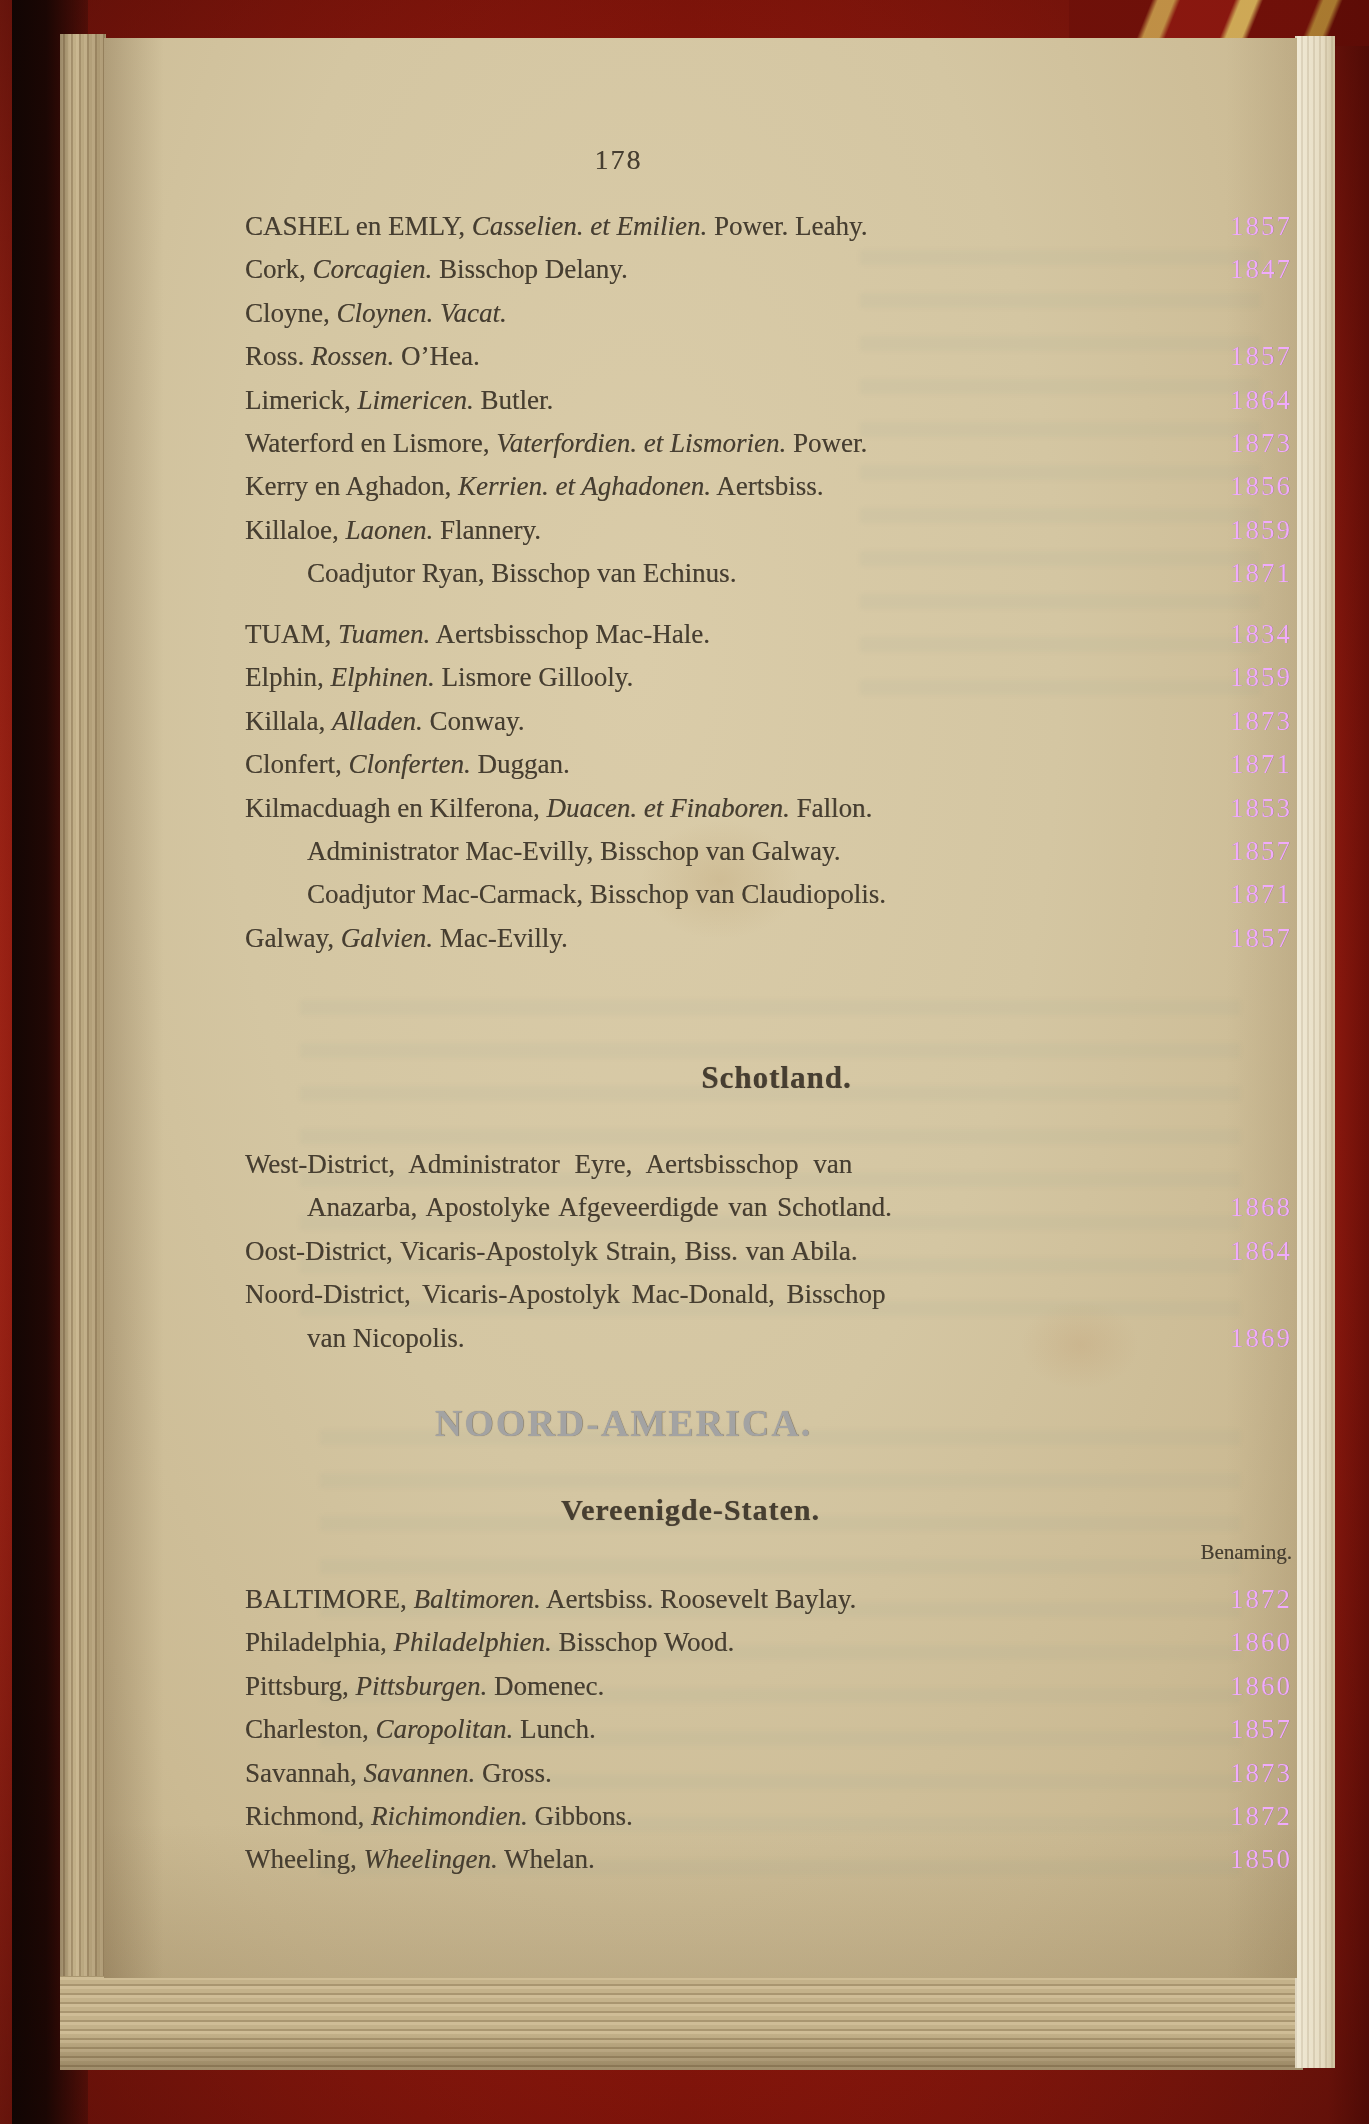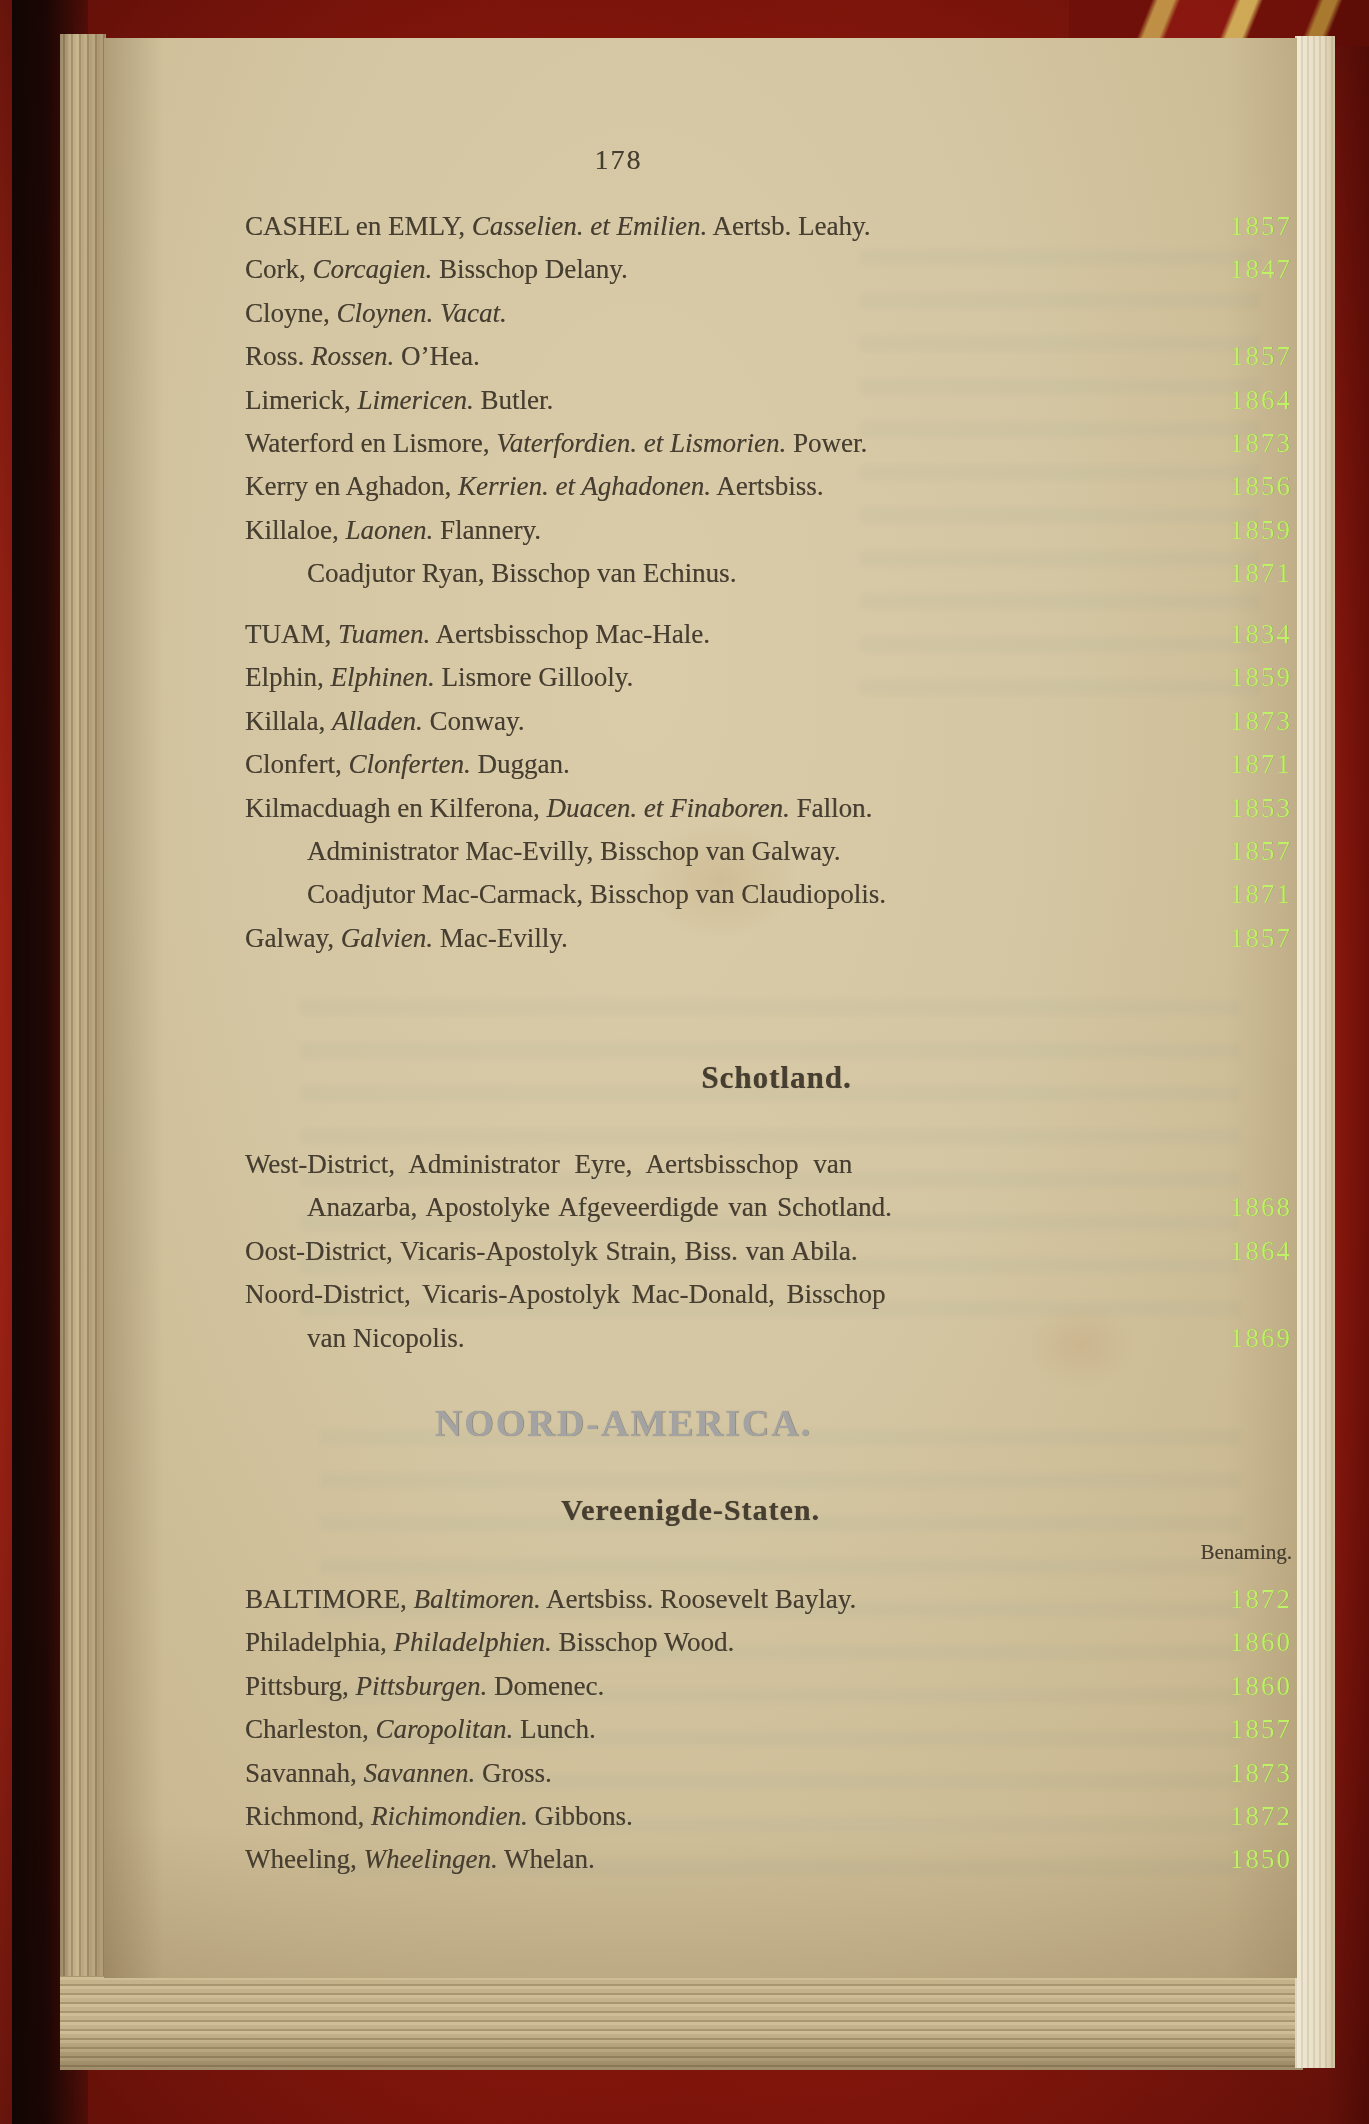--- a/index.html
+++ b/index.html
@@ -45,21 +45,21 @@
     color:#463e31;}
   .pagenum{position:absolute;top:142px;left:0;width:100%;text-align:center;
     transform:translateX(-150px);font-size:28px;line-height:36px;letter-spacing:2px;
     text-shadow:.3px .3px .6px rgba(70,58,40,.55);}
   .grp{position:absolute;left:0;right:0;}
   .row{display:flex;height:43.4px;line-height:43.4px;white-space:nowrap;
     font-size:27px;text-shadow:.3px .3px .6px rgba(70,58,40,.5);}
   .rtext{flex:1;overflow:hidden;}
   .row.ind .rtext{padding-left:62px;}
   .it{font-style:italic;}
-  .year{min-width:95px;text-align:right;letter-spacing:2px;color:#bef264;}
+  .year{min-width:95px;text-align:right;letter-spacing:2px;color:#f0abfc;}
   .h-schotland{position:absolute;top:1058px;left:0;width:100%;text-align:center;
     font-weight:700;font-size:31px;line-height:40px;letter-spacing:1px;transform:translateX(8px);
     text-shadow:.4px .4px .7px rgba(60,48,32,.6);}
   .h-na{position:absolute;top:1400px;left:0;width:100%;text-align:center;
     font-weight:700;font-size:38px;line-height:46px;letter-spacing:2px;transform:translateX(-145px);
     color:#a3a3a3;text-shadow:.4px .4px .8px rgba(60,48,32,.55);}
   .h-vs{position:absolute;top:1490px;left:0;width:100%;text-align:center;
     font-weight:700;font-size:30px;line-height:40px;letter-spacing:1px;transform:translateX(-78px);
     text-shadow:.4px .4px .7px rgba(60,48,32,.6);}
   .benaming{position:absolute;top:1539px;right:0;font-size:21px;line-height:26px;
@@ -85,21 +85,21 @@
 <div class="ghost" style="left:300px;top:1000px;width:940px;height:340px;"></div>
 <div class="ghost" style="left:320px;top:1430px;width:920px;height:470px;"></div>
 <div class="stain" style="left:640px;top:820px;width:160px;height:120px;background:radial-gradient(ellipse,rgba(160,120,60,.16),rgba(0,0,0,0) 70%);"></div>
 <div class="stain" style="left:1020px;top:1300px;width:120px;height:90px;background:radial-gradient(ellipse,rgba(170,110,60,.13),rgba(0,0,0,0) 70%);"></div>
 
 <div class="text-block">
   <div class="pagenum">178</div>
 
   <div class="grp" id="g-ireland-a">
       <div class="row">
-        <span class="rtext"><span class="rm">CASHEL en EMLY, </span><span class="it">Casselien. et Emilien.</span><span class="rm"> Aertsb. Leahy.</span></span>
+        <span class="rtext"><span class="rm">CASHEL en EMLY, </span><span class="it">Casselien. et Emilien.</span><span class="rm"> Power. Leahy.</span></span>
         <span class="year">1857</span>
       </div>
       <div class="row">
         <span class="rtext"><span class="rm">Cork, </span><span class="it">Corcagien.</span><span class="rm"> Bisschop Delany.</span></span>
         <span class="year">1847</span>
       </div>
       <div class="row">
         <span class="rtext"><span class="rm">Cloyne, </span><span class="it">Cloynen. Vacat.</span></span>
         <span class="year"></span>
       </div>

